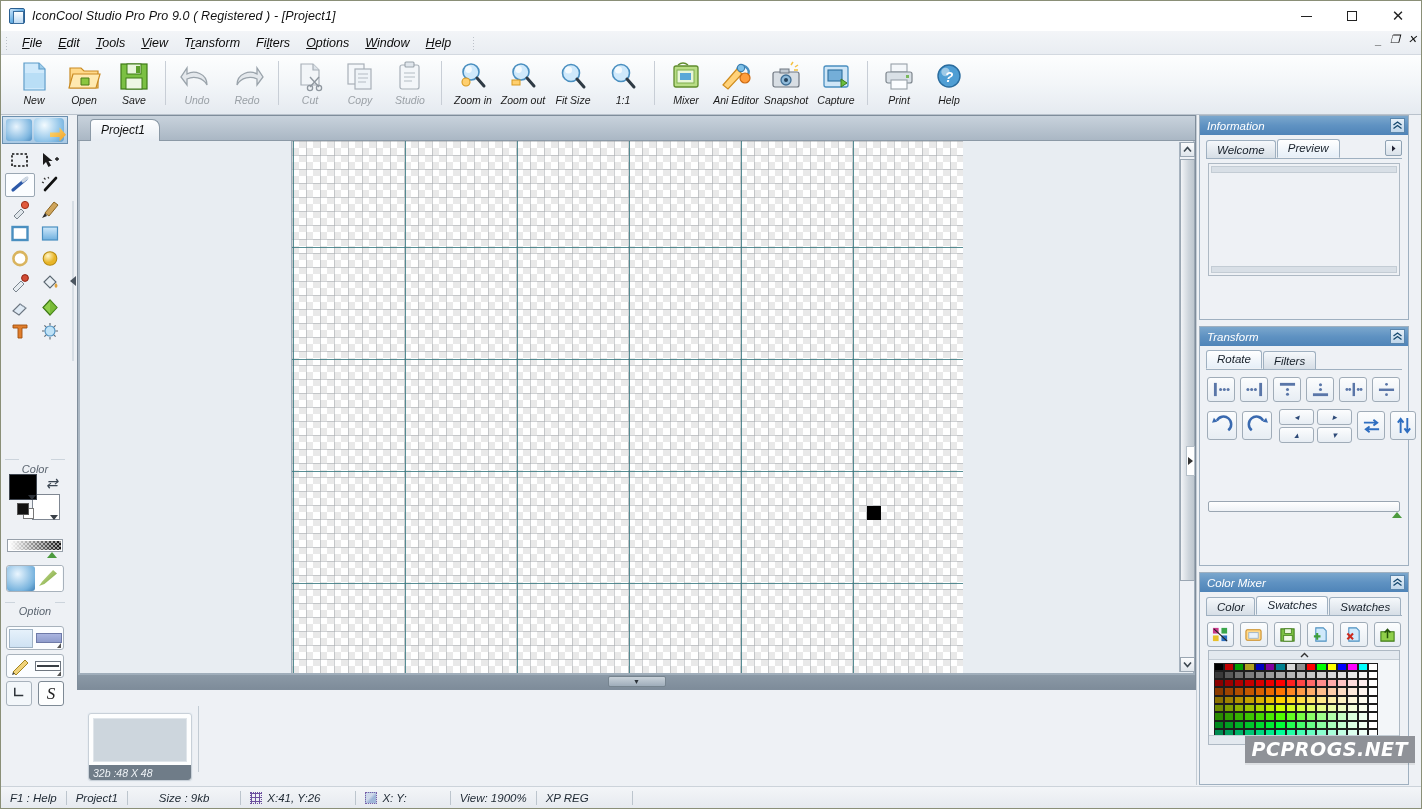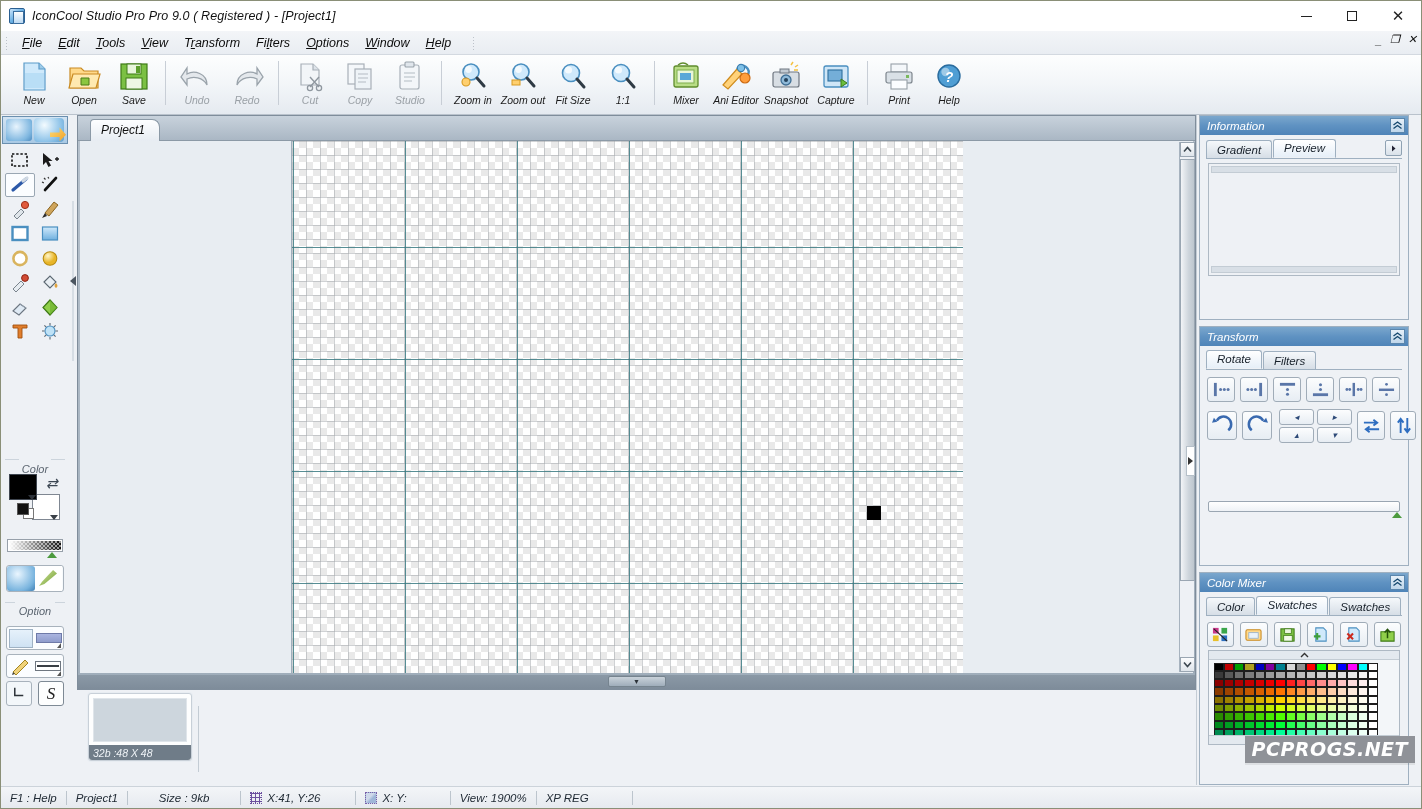--- a/index.html
+++ b/index.html
@@ -255,21 +255,21 @@
   }
   .right-handle .tri { width:0;height:0;border-top:4px solid transparent;
     border-bottom:4px solid transparent;border-left:5px solid #333; }
 
   
   .thumbstrip {
     position:absolute; left:0; top:578px; right:0; bottom:0;
     background:#eef1f5;
   }
   .thumb-card {
-    position:absolute; left:11px; top:0; width:104px; height:68px;
+    position:absolute; left:11px; top:20px; width:104px; height:68px;
     background:#fdfefe; border:1px solid #c8d0d8; border-radius:3px;
     box-shadow:0 0 0 1px #e8edf2;
   }
   .thumb-img { position:absolute; left:4px; top:4px; width:94px; height:44px;
     background:#cdd6dd; border:1px solid #dfe5ea; }
   .thumb-cap { position:absolute; left:0; bottom:0; width:102px; height:15px;
     background:#6f7c88; color:#eef2f6; font-size:10.5px;
     display:flex; align-items:center; padding-left:4px; border-radius:0 0 3px 3px;}
   .thumb-sep { position:absolute; left:121px; top:13px; width:1px; height:66px; background:#c3ccd4; }
 
@@ -808,21 +808,21 @@
       <div class="pnl-title">
         <span>Information</span>
         <span class="pnl-collapse">
           <svg viewBox="0 0 11 9" width="11" height="9">
             <path d="M1.5 4 L5.5 1 L9.5 4 M1.5 7.5 L5.5 4.5 L9.5 7.5" fill="none" stroke="#16496f" stroke-width="1.4"></path>
             </svg>
         </span>
       </div>
       <div class="pnl-body">
         <div class="tabrow">
-          <div class="ptab">Gradient</div>
+          <div class="ptab">Welcome</div>
           <div class="ptab active">Preview</div>
           <div class="ptab-more">
             <svg viewBox="0 0 7 9" width="7" height="9">
               <path d="M2 1.5 L5.5 4.5 L2 7.5 z" fill="#223"></path>
               </svg>
           </div>
         </div>
         <div class="preview-box">
           <div class="tbar"></div>
           <div class="bbar"></div>

